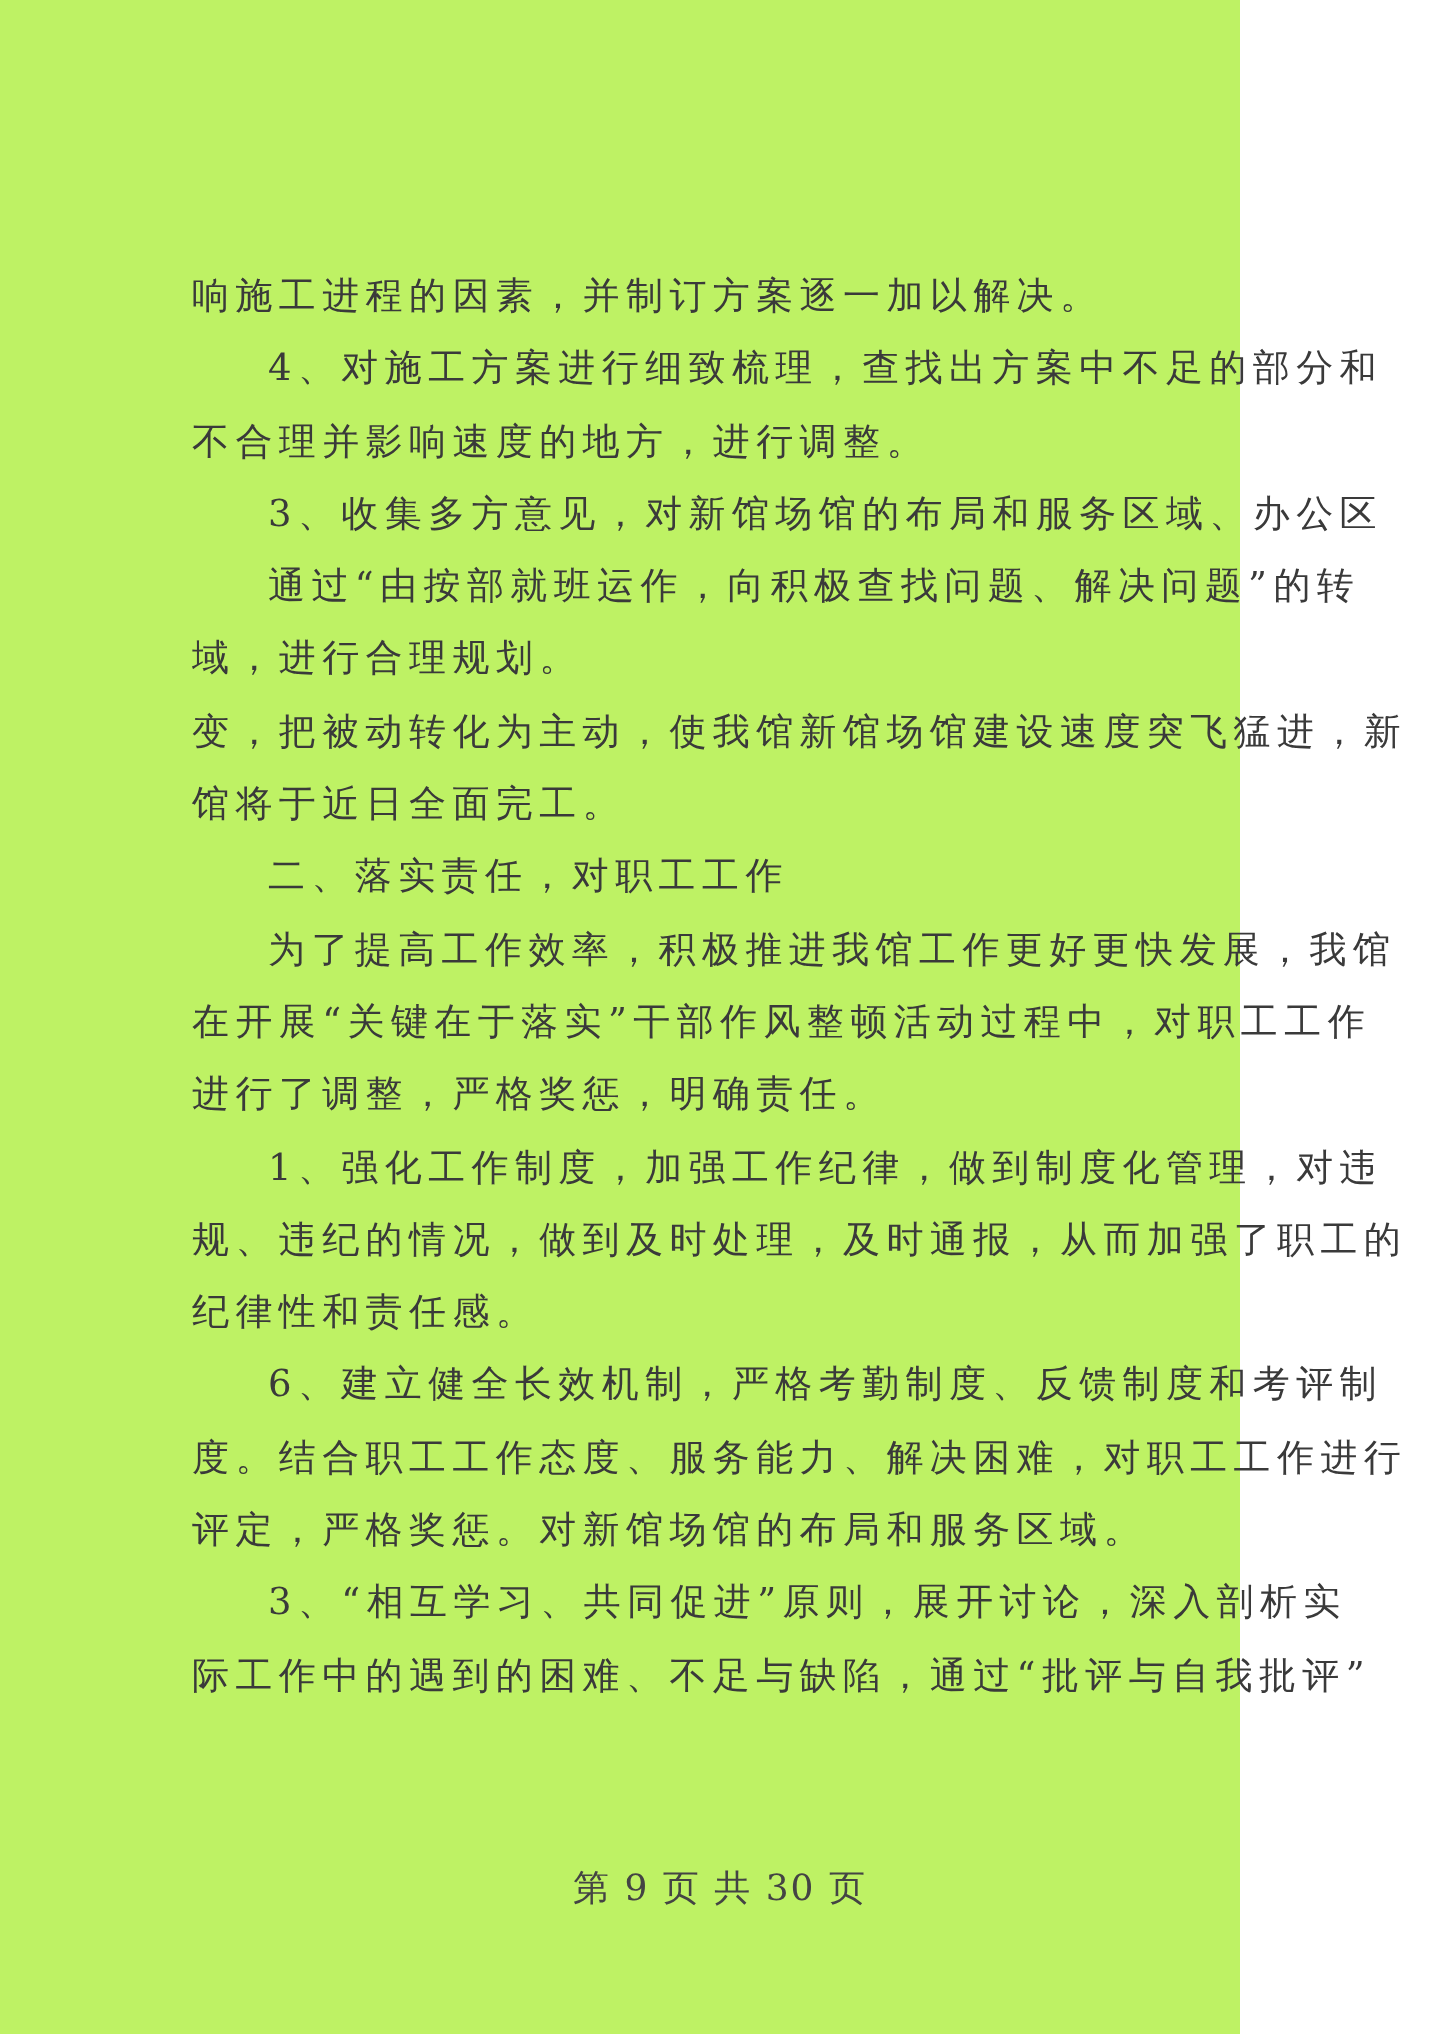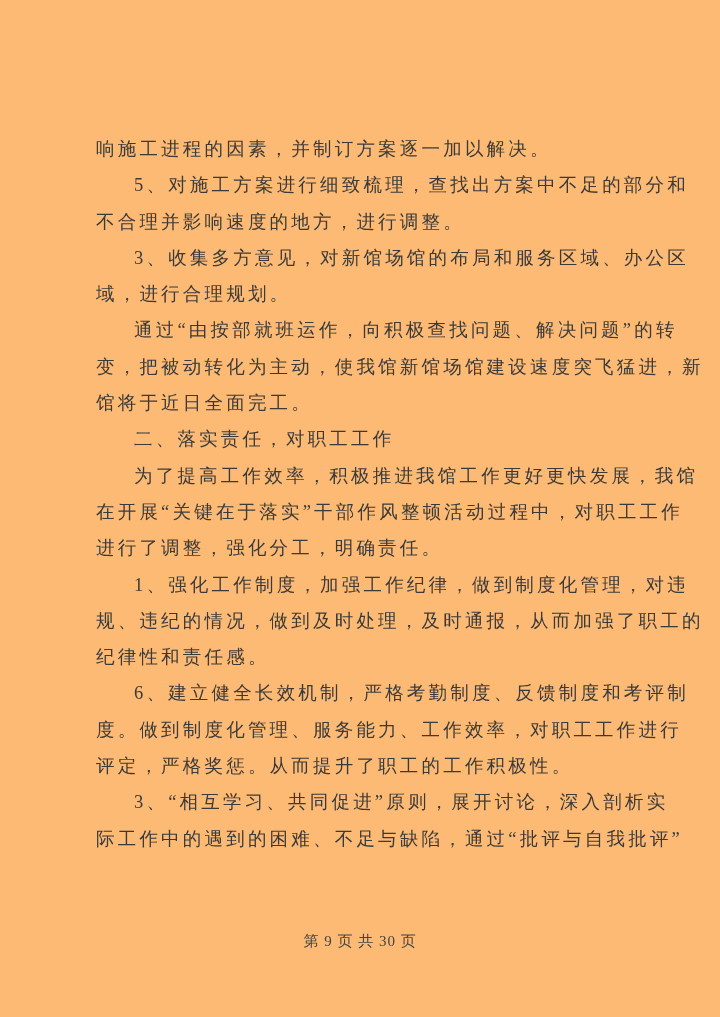--- a/index.html
+++ b/index.html
@@ -1,45 +1,45 @@
 <!DOCTYPE html>
 <html><head>
 <meta charset="utf-8">
 <style>
   html, body { margin:0; padding:0; background:#ffffff; }
   body { width:720px; height:1017px; position:relative; overflow:hidden;
          font-family: "DejaVu Serif", "Liberation Serif", serif; color:#3a3a3a; }
-  .page { position:absolute; left:0; top:0; width:720px; height:1017px; background:#fdba74;font-family:Liberation Serif, serif; }
+  .page { position:absolute; left:0; top:0; width:620px; height:1017px; background:#bef264; }
   .content { position:absolute; left:96px; top:131px; width:534px; }
   .line { height:36.3px; line-height:36.3px; font-size:18.5px; letter-spacing:3.2px;
           white-space:nowrap; }
   .indent { padding-left:38px; }
   .footer { position:absolute; top:932px; left:0; width:720px; text-align:center;
-            font-size:15px; color:#444; letter-spacing:1px; }
+            font-size:18px; color:#444; letter-spacing:1px; }
 </style>
 </head>
 <body>
 
 <div class="page">
   <div class="content">
     <div class="line">响施工进程的因素，并制订方案逐一加以解决。</div>
-    <div class="line indent">5、对施工方案进行细致梳理，查找出方案中不足的部分和</div>
+    <div class="line indent">4、对施工方案进行细致梳理，查找出方案中不足的部分和</div>
     <div class="line">不合理并影响速度的地方，进行调整。</div>
     <div class="line indent">3、收集多方意见，对新馆场馆的布局和服务区域、办公区</div>
+    <div class="line indent">通过“由按部就班运作，向积极查找问题、解决问题”的转</div>
     <div class="line">域，进行合理规划。</div>
-    <div class="line indent">通过“由按部就班运作，向积极查找问题、解决问题”的转</div>
     <div class="line">变，把被动转化为主动，使我馆新馆场馆建设速度突飞猛进，新</div>
     <div class="line">馆将于近日全面完工。</div>
     <div class="line indent">二、落实责任，对职工工作</div>
     <div class="line indent">为了提高工作效率，积极推进我馆工作更好更快发展，我馆</div>
     <div class="line">在开展“关键在于落实”干部作风整顿活动过程中，对职工工作</div>
-    <div class="line">进行了调整，强化分工，明确责任。</div>
+    <div class="line">进行了调整，严格奖惩，明确责任。</div>
     <div class="line indent">1、强化工作制度，加强工作纪律，做到制度化管理，对违</div>
     <div class="line">规、违纪的情况，做到及时处理，及时通报，从而加强了职工的</div>
     <div class="line">纪律性和责任感。</div>
     <div class="line indent">6、建立健全长效机制，严格考勤制度、反馈制度和考评制</div>
-    <div class="line">度。做到制度化管理、服务能力、工作效率，对职工工作进行</div>
-    <div class="line">评定，严格奖惩。从而提升了职工的工作积极性。</div>
+    <div class="line">度。结合职工工作态度、服务能力、解决困难，对职工工作进行</div>
+    <div class="line">评定，严格奖惩。对新馆场馆的布局和服务区域。</div>
     <div class="line indent">3、“相互学习、共同促进”原则，展开讨论，深入剖析实</div>
     <div class="line">际工作中的遇到的困难、不足与缺陷，通过“批评与自我批评”</div>
   </div>
   <div class="footer">第 9 页  共 30 页</div>
 </div>
 
 </body></html>

